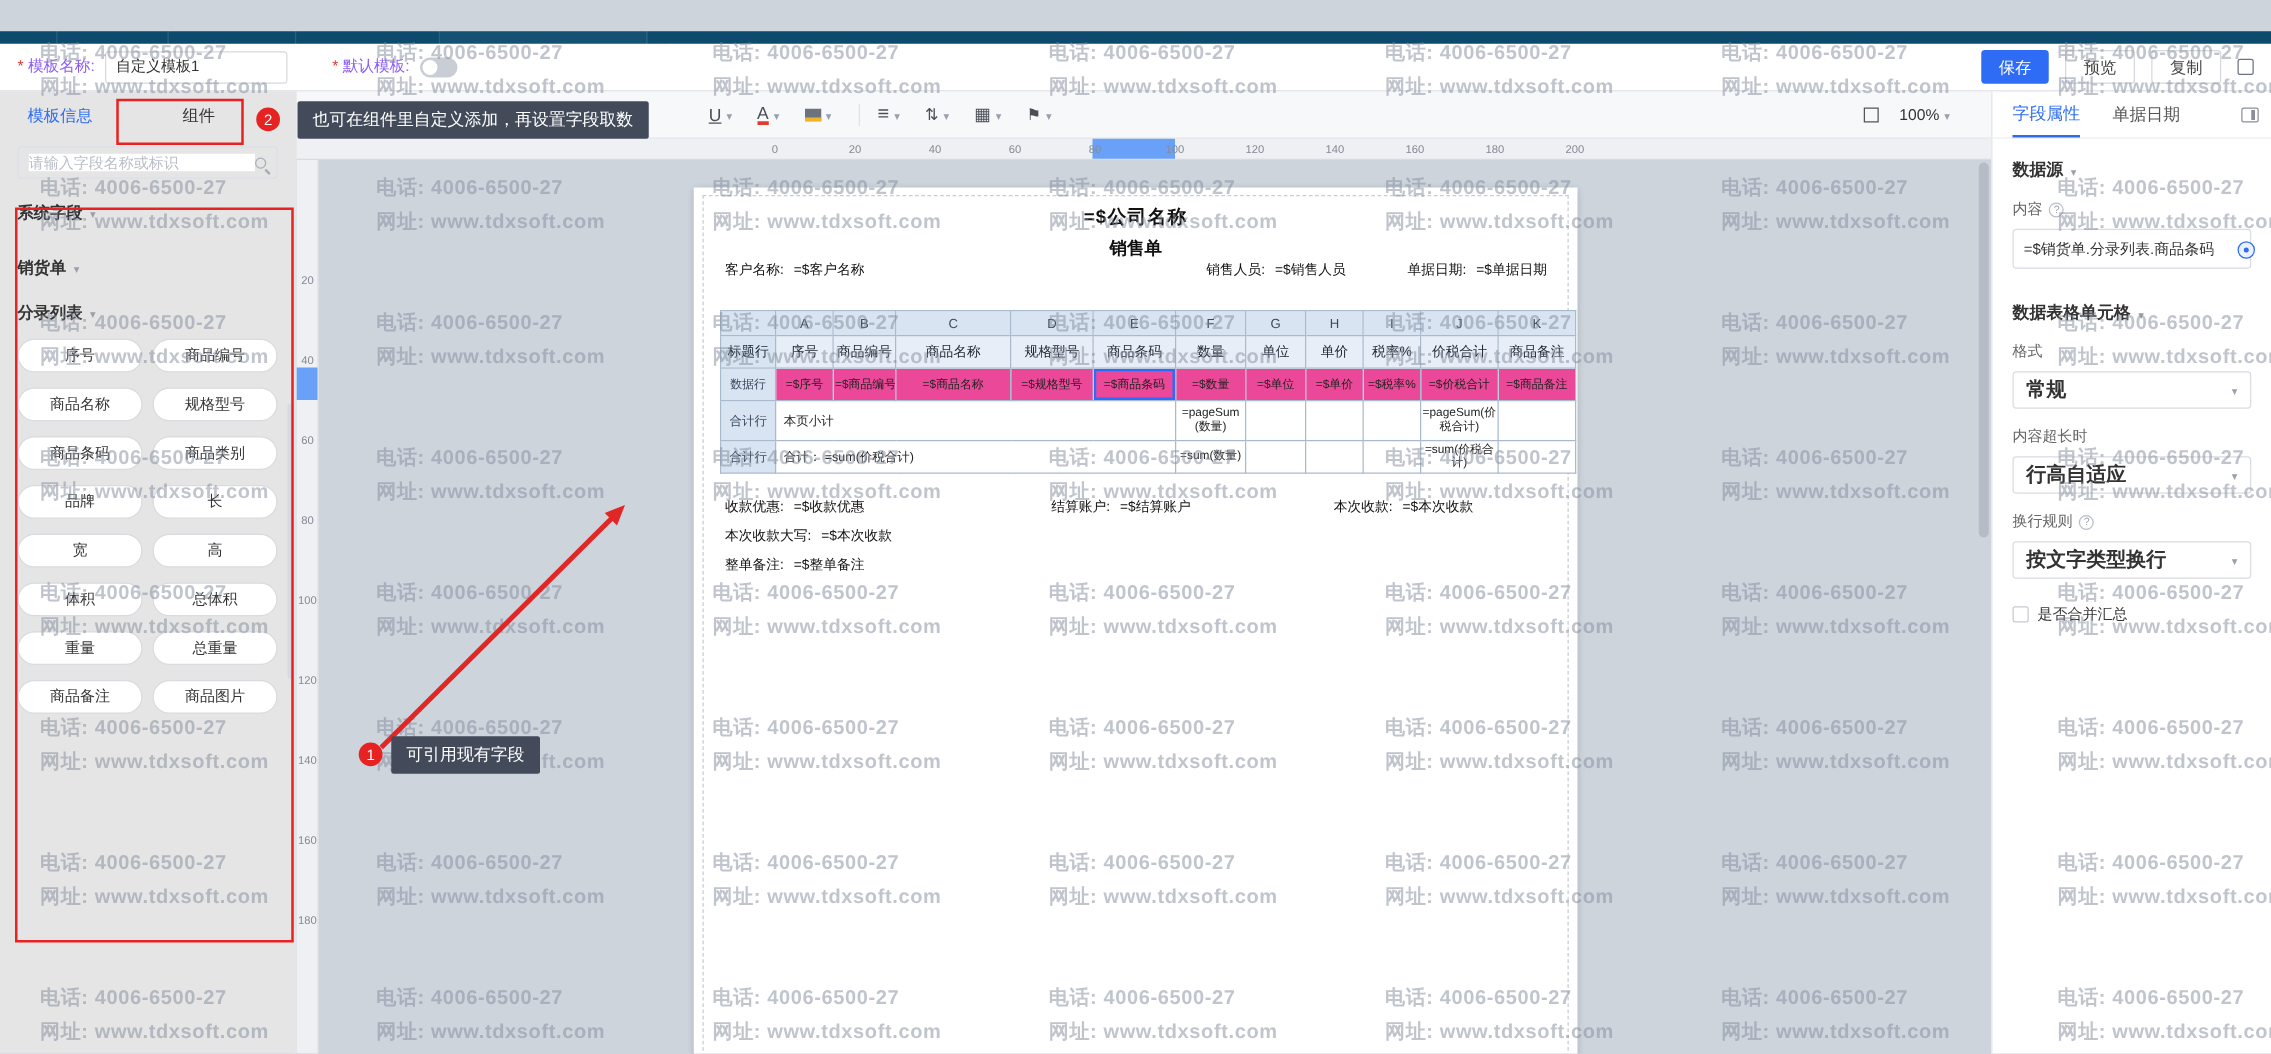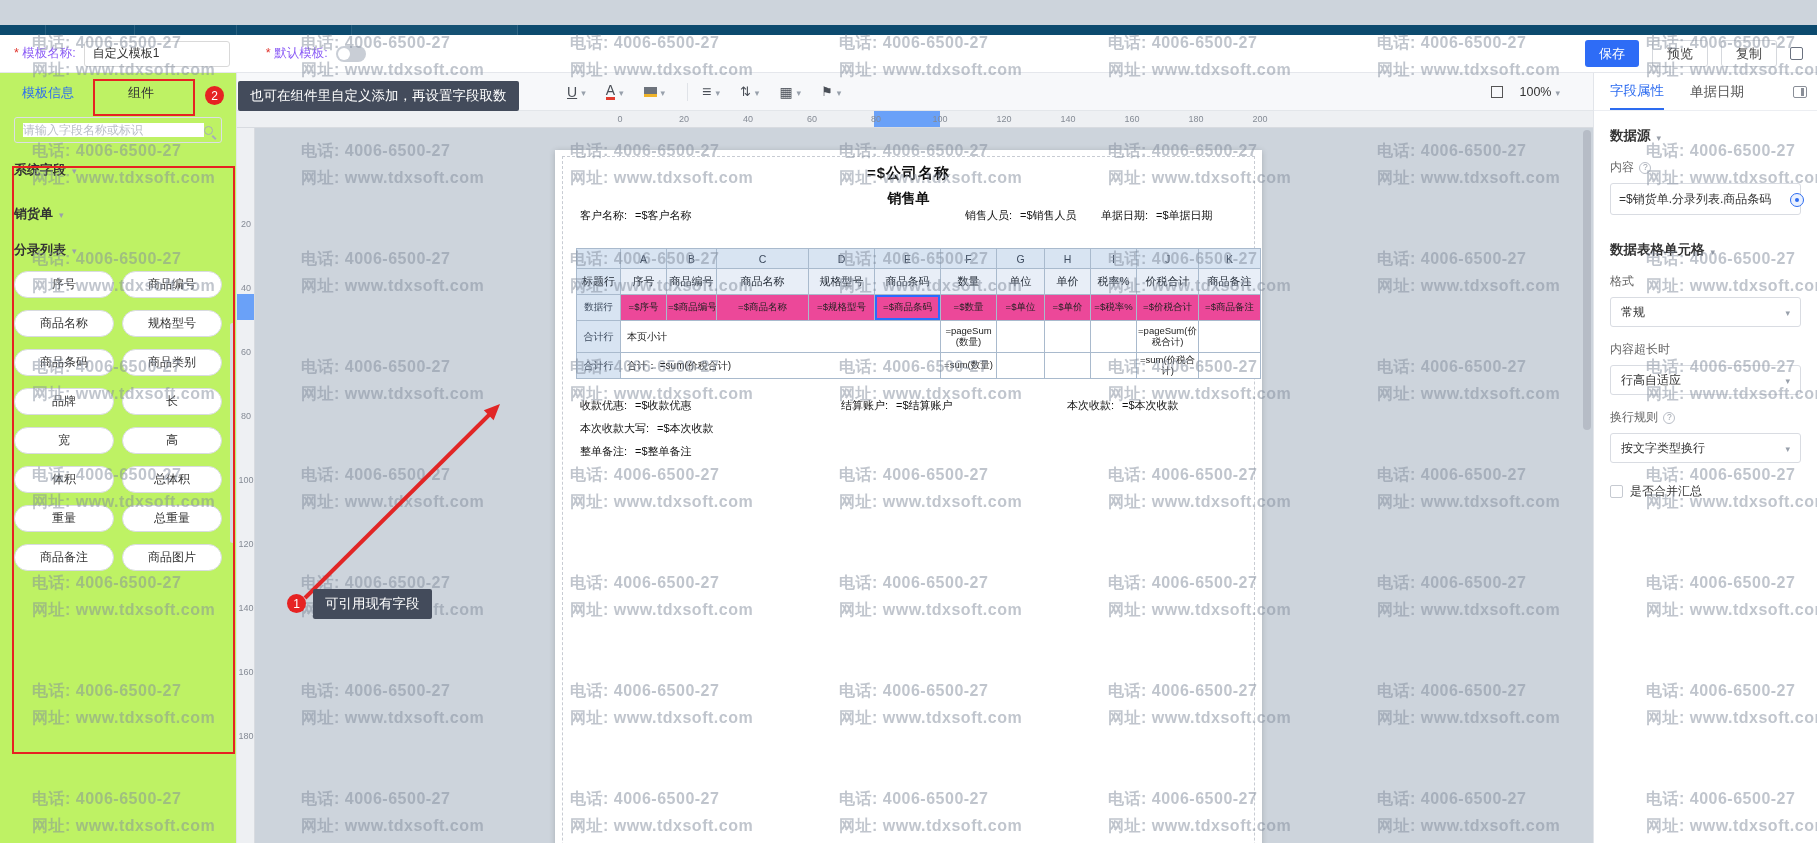--- a/index.html
+++ b/index.html
@@ -30,26 +30,26 @@
   .name-input { width:146px; height:26px; border:1px solid #d9d9d9; border-radius:3px; padding:0 8px; font-size:12px; color:#333; margin-right:36px; font-family:inherit; }
   .toggle { width:30px; height:16px; border-radius:9px; background:#c9ced6; position:relative; cursor:pointer; }
   .toggle::before { content:""; position:absolute; left:2px; top:2px; width:12px; height:12px; border-radius:50%; background:#fff; }
   .sh-right { margin-left:auto; display:flex; align-items:center; gap:13px; }
   .btn { height:27px; padding:0 14px; border-radius:3px; font-size:13px; display:flex; align-items:center; cursor:pointer; white-space:nowrap; }
   .btn-primary { background:#2e6cf6; color:#fff; }
   .btn-plain { background:#fff; color:#444; border:1px solid #d5d8dd; }
   .i-screen { width:13px; height:13px; border:1.5px solid #6b7280; display:inline-block; border-radius:2px; cursor:pointer; }
 
   
-  .lpanel { position:absolute; left:0; top:73px; bottom:0; width:237px; background:#bef264; border-right:1px solid #e2e5ea; z-index:3; }
+  .lpanel { position:absolute; left:0; top:73px; bottom:0; width:237px; background:#e5e5e5; border-right:1px solid #e2e5ea; z-index:3; }
   .lp-tabs { height:40px; display:flex; align-items:center; font-size:13px; }
   .lp-tab { cursor:pointer; color:#333; }
   .lp-tab.active { color:#2d6cf0; }
   .lp-tab:first-child { margin-left:22px; }
-  .lp-tab:nth-child(2) { margin-left:54px; }
+  .lp-tab:nth-child(2) { margin-left:72px; }
   .lp-search { margin:4px 14px 6px; height:26px; border:1px solid #dcdfe5; border-radius:3px; display:flex; align-items:center; padding:0 8px; }
   .lp-search input { flex:1; border:none; outline:none; font-size:12px; color:#333; font-family:inherit; }
   .lp-search input::placeholder { color:#b9bec7; }
   .i-search { width:9px; height:9px; border:1.5px solid #a7adb8; border-radius:50%; position:relative; flex:0 0 auto; }
   .i-search::after { content:""; position:absolute; left:8px; top:8px; width:5px; height:1.5px; background:#a7adb8; transform:rotate(45deg); transform-origin:0 0; }
   .lp-fields { padding:0 14px; }
   .sec { display:flex; align-items:center; margin:18px 0 12px; }
   .sec-title { font-size:13px; font-weight:bold; color:#333; cursor:pointer; }
   .i-chev::before { content:"▾"; font-size:9px; color:#9aa0aa; margin-left:6px; }
   .fgrid { width:208px; display:flex; flex-wrap:wrap; gap:12px 8px; }
@@ -86,21 +86,21 @@
   .vthumb { position:absolute; top:0; width:8px; height:300px; background:#b6bcc6; border-radius:4px; }
 
   
   .page { position:absolute; left:318px; top:22px; width:707px; height:900px; background:#fff; box-shadow:0 1px 6px rgba(0,0,0,.18); }
   .pmargin { position:absolute; left:7px; right:7px; top:6px; height:860px; border:1px dashed #c8ccd3; pointer-events:none; }
   .company { padding-top:14px; text-align:center; font-size:15px; font-weight:bold; letter-spacing:1px; color:#111; }
   .ptitle { margin-top:7px; text-align:center; font-size:14px; font-weight:bold; color:#111; }
   .meta { position:relative; height:16px; margin-top:0; font-size:11px; color:#111; }
   .mitem { position:absolute; white-space:nowrap; }
   .mitem .mlab { margin-right:8px; }
-  .m0 { left:25px; } .m1 { left:410px; } .m2 { left:546px; }
+  .m0 { left:25px; } .m1 { left:410px; } .m2 { left:571px; }
 
   .sheet { position:absolute; left:21px; top:98px; width:684px; border-collapse:collapse; table-layout:fixed; font-size:10px; color:#222; }
   .sheet td { border:1px solid #a9bacd; text-align:center; overflow:hidden; white-space:nowrap; padding:1px 1px; }
   .r-letters td { height:20px; background:#d8e4f2; color:#3c4a5e; font-size:10.5px; }
   .rlabel { background:#d8e4f2; color:#3c4a5e; font-size:10px; }
   .r-head td { height:26px; background:#e8eef7; font-size:11px; color:#1d2530; }
   .r-head td.rlabel, .r-data td.rlabel, .r-sub td.rlabel, .r-total td.rlabel { background:#d8e4f2; }
   .r-data td { height:26px; background:#ec4899; font-size:9.5px; }
   .r-sub td { height:32px; background:#fff; }
   .r-total td { height:26px; background:#fff; }
@@ -124,21 +124,21 @@
   .rp-body { padding:16px 16px 0; }
   .rp-sec { display:flex; align-items:center; font-size:13.5px; font-weight:bold; color:#333; cursor:pointer; }
   .rp-sec.mt { margin-top:26px; }
   .rp-label { display:flex; align-items:center; font-size:12px; color:#666; margin:14px 0 7px; }
   .i-help { width:12px; height:12px; border:1px solid #b9bec7; border-radius:50%; margin-left:5px; position:relative; flex:0 0 auto; }
   .i-help::before { content:"?"; position:absolute; left:3px; top:-1px; font-size:8.5px; color:#9aa0aa; }
   .rp-input { position:relative; border:1px solid #d9dce2; border-radius:3px; height:32px; display:flex; align-items:center; padding:0 22px 0 8px; cursor:text; }
   .rp-input-text { font-size:12px; color:#333; white-space:nowrap; overflow:hidden; text-overflow:ellipsis; }
   .i-bulb { position:absolute; right:-4px; top:9px; width:14px; height:14px; border:1.5px solid #2d6cf0; border-radius:50%; background:#eaf1ff; cursor:pointer; }
   .i-bulb::before { content:""; position:absolute; left:4px; top:4px; width:4px; height:4px; border-radius:50%; background:#2d6cf0; }
-  .rp-select { border:1px solid #d9dce2; border-radius:3px; height:30px; display:flex; align-items:center; justify-content:space-between; padding:0 10px; font-size:12px; color:#333; cursor:pointer; }
+  .rp-select { border:1px solid #d9dce2; border-radius:3px; height:30px; display:flex; align-items:center; justify-content:space-between; padding:0 10px; font-size:16px; color:#333; cursor:pointer;font-weight:bold; }
   .rp-check { display:flex; align-items:center; gap:7px; margin-top:20px; font-size:12px; color:#333; cursor:pointer; }
   .cbox { width:13px; height:13px; border:1px solid #c6cad1; border-radius:2px; background:#fff; }
   .ann-box-fields { position:absolute; left:12px; top:166px; width:223px; height:588px; border:2px solid #e62222; pointer-events:none; z-index:50; }
   .ann-box-comp { position:absolute; left:93px; top:79px; width:102px; height:37px; border:2px solid #e62222; pointer-events:none; z-index:50; }
   .badge { position:absolute; width:19px; height:19px; border-radius:50%; background:#e62222; color:#fff; font-size:12px; display:flex; align-items:center; justify-content:center; z-index:51; }
   .b1 { left:287px; top:594px; }
   .b2 { left:205px; top:86px; }
   .tip { position:absolute; background:#434b5b; color:#fff; font-size:13.5px; line-height:30px; height:30px; padding:0 12px; border-radius:2px; white-space:nowrap; z-index:51; }
   .t1 { left:313px; top:589px; }
   .t2 { left:238px; top:81px; }

